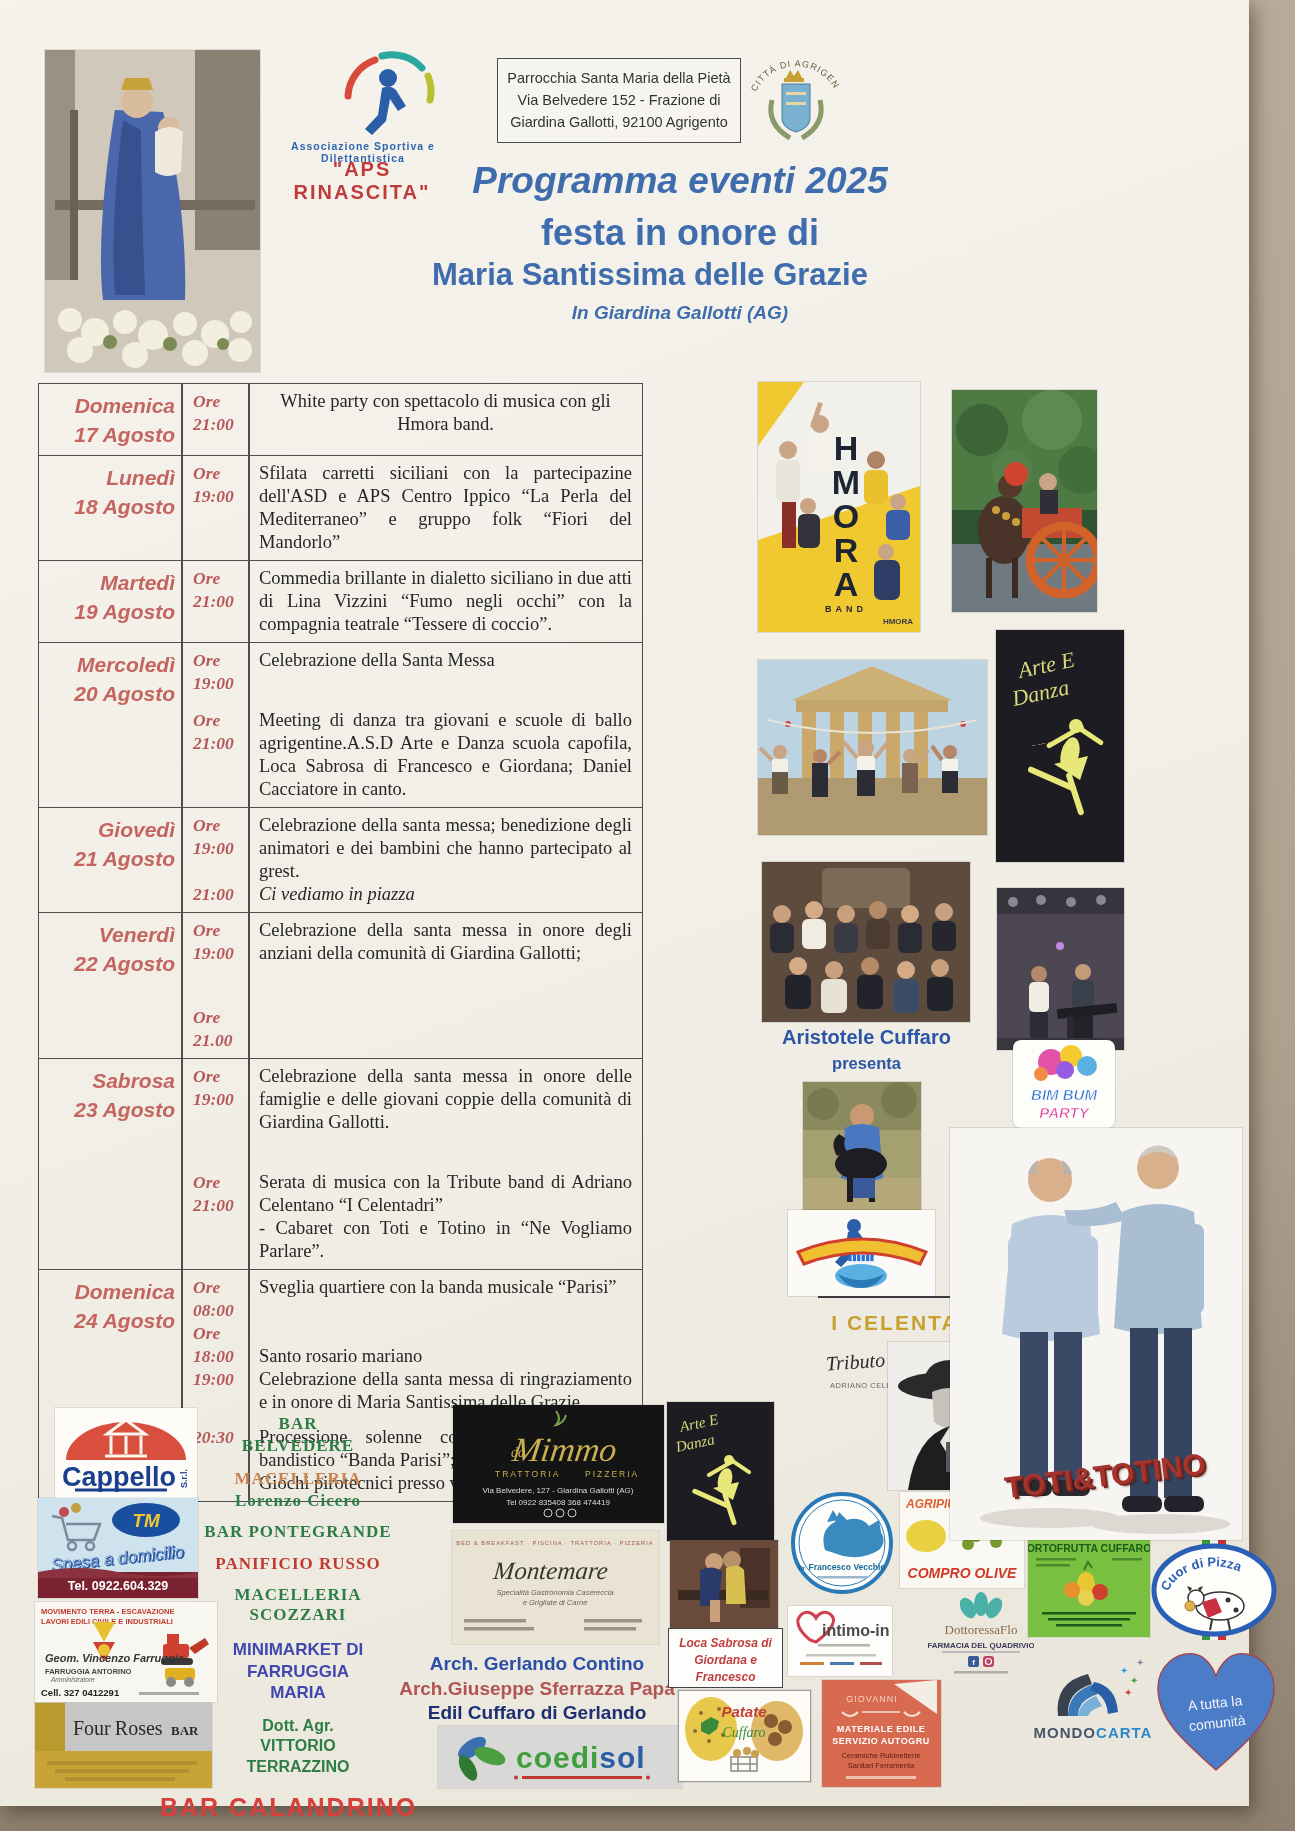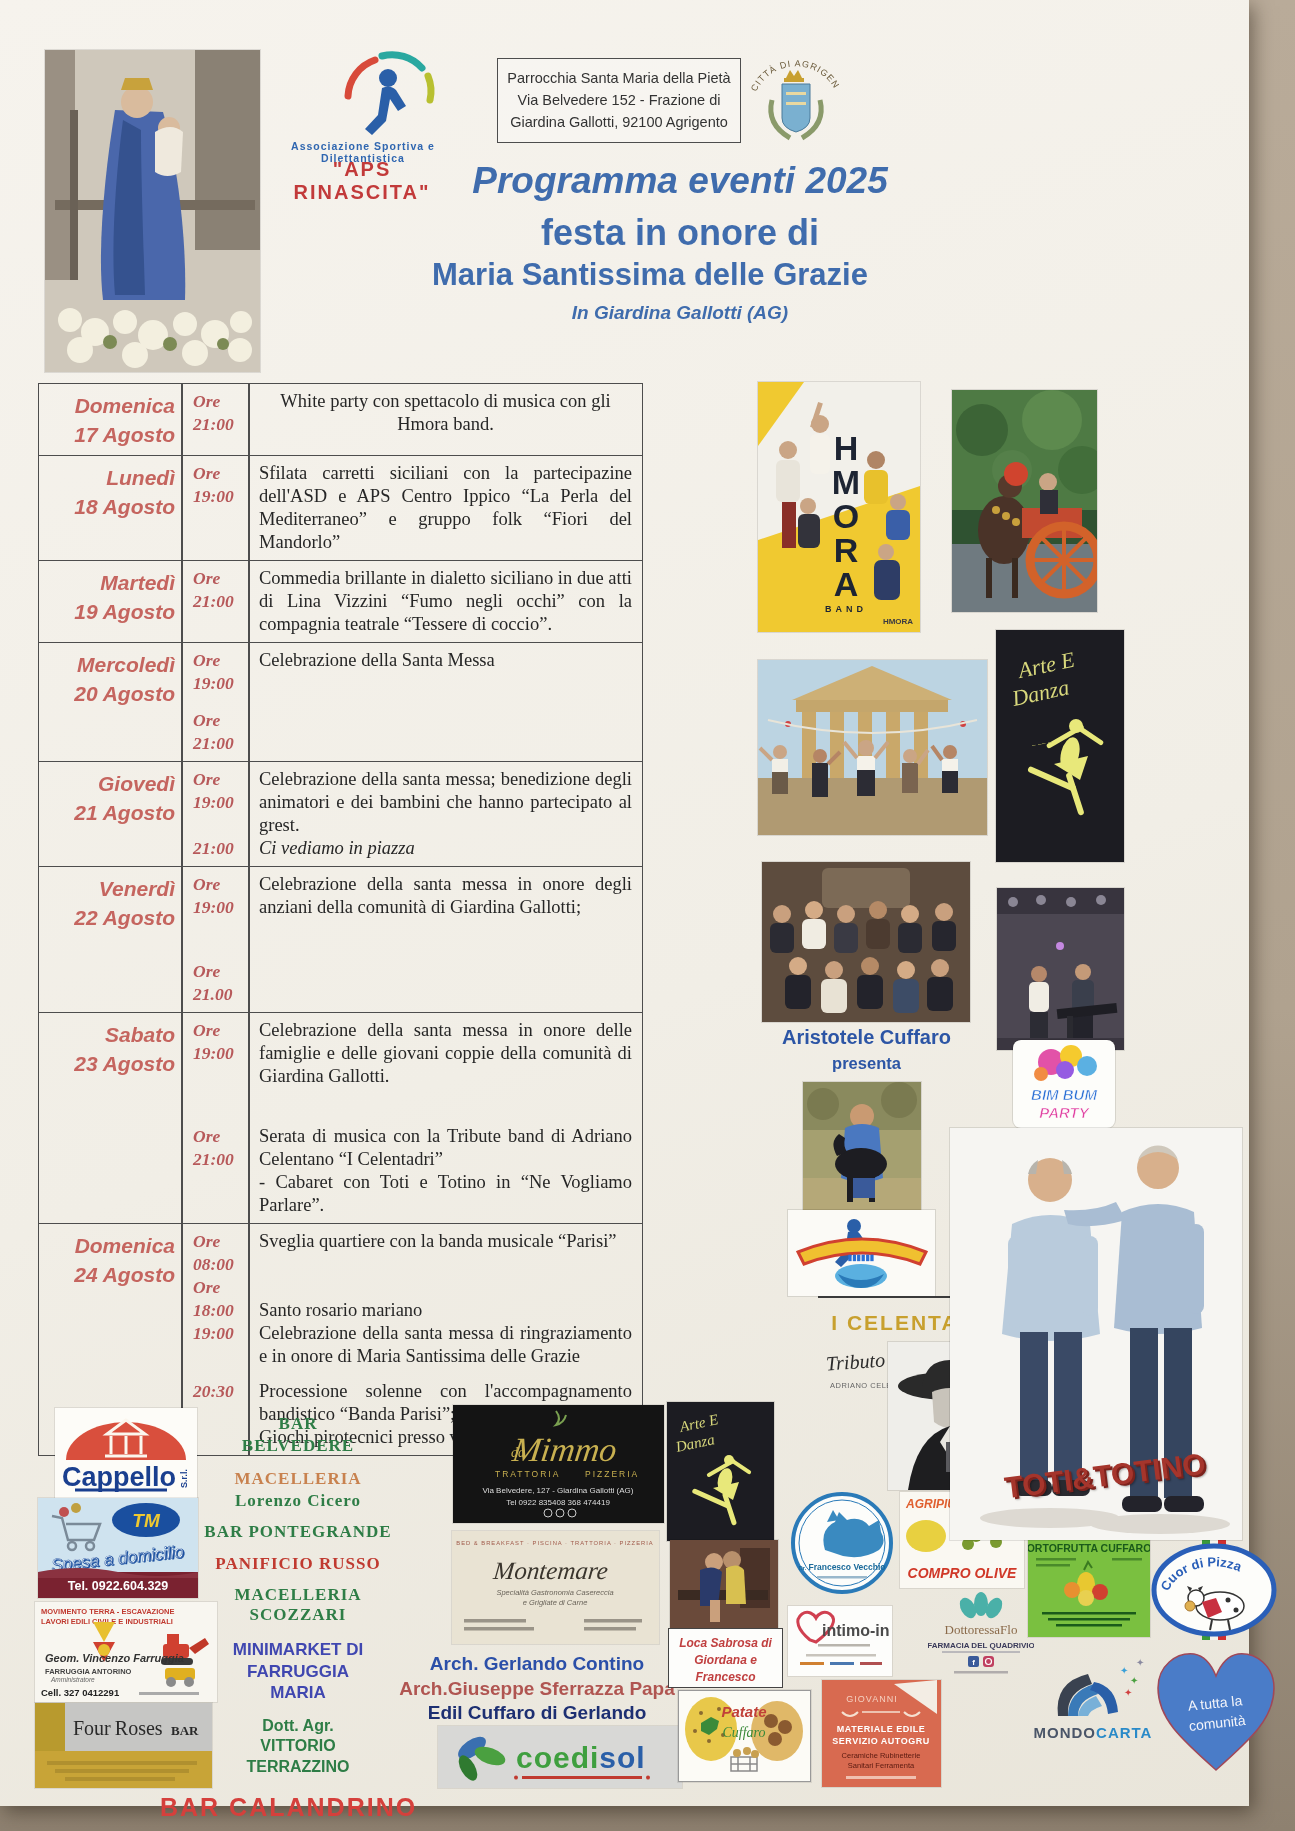--- a/index.html
+++ b/index.html
@@ -216,20 +216,21 @@
                 <div class="time-line">Ore</div>
                 <div class="time-line">19:00</div>
               </div>
               <div class="etext">Celebrazione della Santa Messa</div>
             </div>
             <div class="slot" style="margin-top: 14px;">
               <div class="times">
                 <div class="time-line">Ore</div>
                 <div class="time-line">21:00</div>
               </div>
+              <div class="etext">Meeting di danza tra giovani e scuole di ballo agrigentine.A.S.D Arte e Danza scuola capofila, Loca Sabrosa di Francesco e Giordana; Daniel Cacciatore in canto.</div>
             </div>
           </div>
         </div>
         <div class="t-row">
           <div class="day-cell">
             <div class="day-name">Giovedì</div>
             <div class="day-date">21 Agosto</div>
           </div>
           <div class="slots">
             <div class="slot">
@@ -263,21 +264,21 @@
             <div class="slot" style="margin-top: 41px;">
               <div class="times">
                 <div class="time-line">Ore</div>
                 <div class="time-line">21.00</div>
               </div>
             </div>
           </div>
         </div>
         <div class="t-row">
           <div class="day-cell">
-            <div class="day-name">Sabato</div>
+            <div class="day-name">Sabrosa</div>
             <div class="day-date">23 Agosto</div>
           </div>
           <div class="slots">
             <div class="slot">
               <div class="times">
                 <div class="time-line">Ore</div>
                 <div class="time-line">19:00</div>
               </div>
               <div class="etext">Celebrazione della santa messa in onore delle famiglie e delle giovani coppie della comunità di Giardina Gallotti.</div>
             </div>

